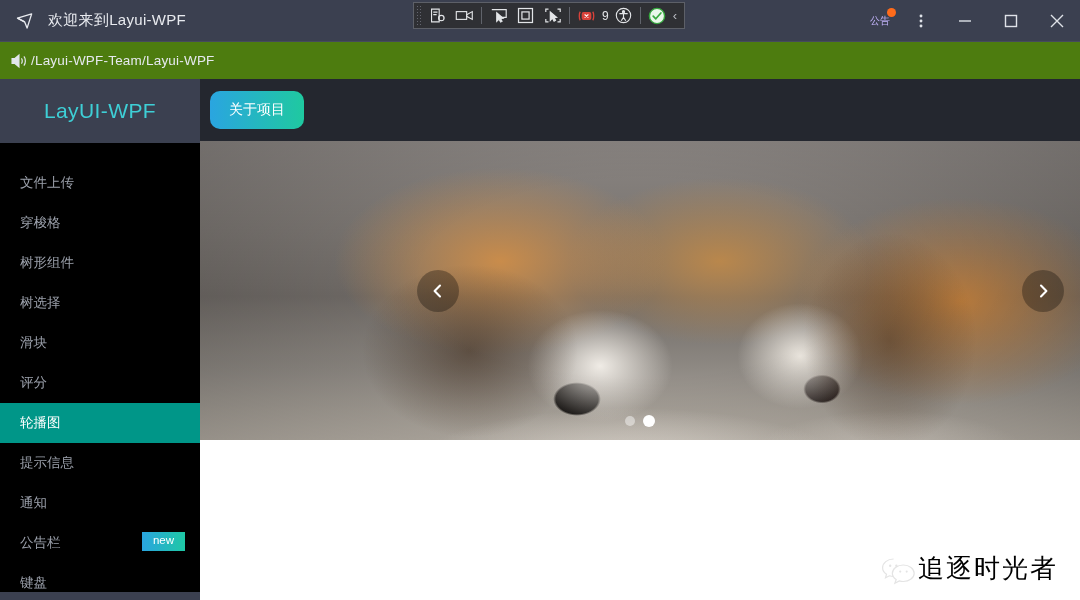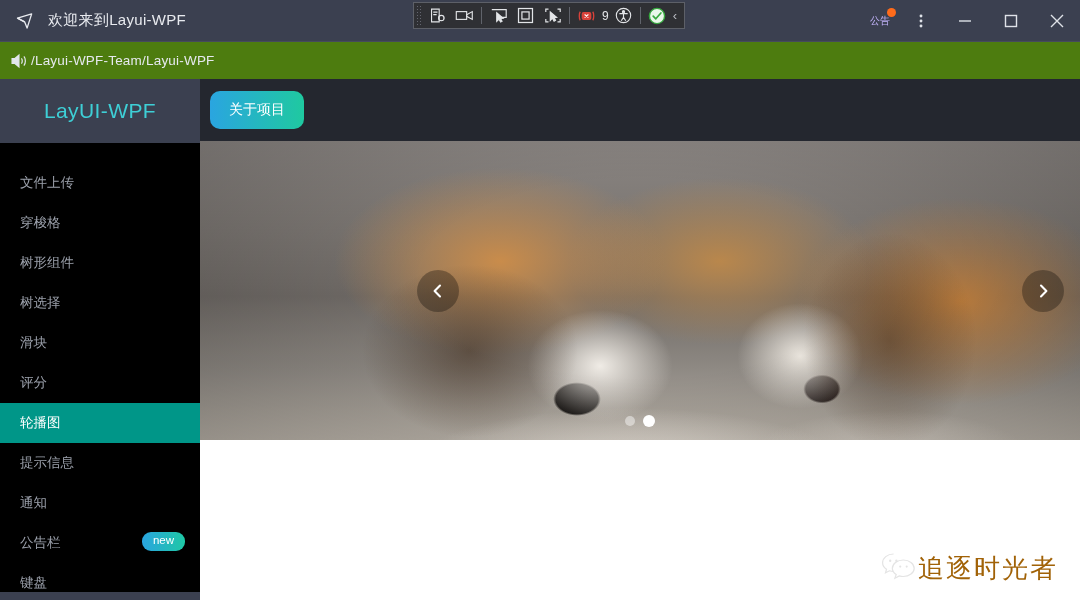--- a/index.html
+++ b/index.html
@@ -103,21 +103,21 @@
   .menu-item {
     height: 40px; display: flex; align-items: center;
     padding-left: 20px; color: #9ba0ab; font-size: 13.5px;
     position: relative;
   }
   .menu-item.active { background: #009688; color: #ffffff; }
   .badge-new {
     position: absolute; right: 15px; top: 9px;
     background: linear-gradient(90deg, #2aa5e0 0%, #1ec8a5 100%);
     color: #ffffff; font-size: 11.5px;
-    border-radius: 9px; padding: 3px 11px 4px;
+    border-radius: 0; padding: 3px 11px 4px;
     line-height: 1;
   }
   .sidebar-foot {
     position: absolute; left: 0; bottom: 0;
     width: 200px; height: 8px; background: #3b4050;
   }
 
   
   .main {
     position: absolute; left: 200px; top: 79px;
@@ -180,22 +180,22 @@
   .car-dots {
     position: absolute; left: 0; right: 0; bottom: 13px;
     display: flex; align-items: center; justify-content: center; gap: 8px;
   }
   .car-dot { width: 10px; height: 10px; border-radius: 50%; background: rgba(255,255,255,.45); }
   .car-dot.active { background: #ffffff; width: 12px; height: 12px; }
 
   
   .watermark {
     position: absolute; right: 22px; bottom: 14px;
-    display: flex; align-items: flex-start; gap: 0;
-    color: #a16207; font-size: 26px; letter-spacing: 2px;
+    display: flex; align-items: flex-end; gap: 0;
+    color: #000000; font-size: 26px; letter-spacing: 2px;
     user-select: none;
   }
   .wm-icon { display: flex; align-items: center; color: #e6e6e6; }
 </style>
 </head>
 <body>
 
 <div id="app">
 
   <div class="titlebar">

